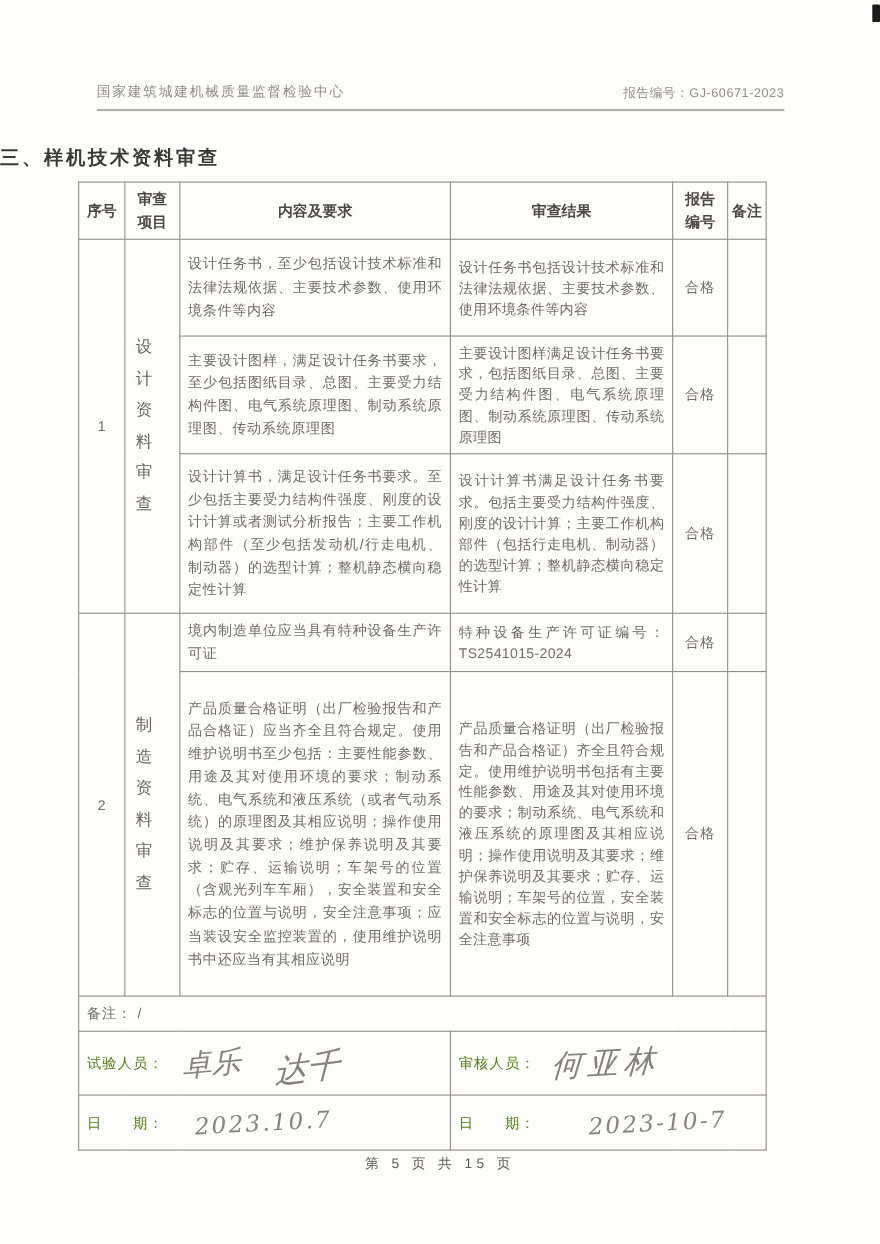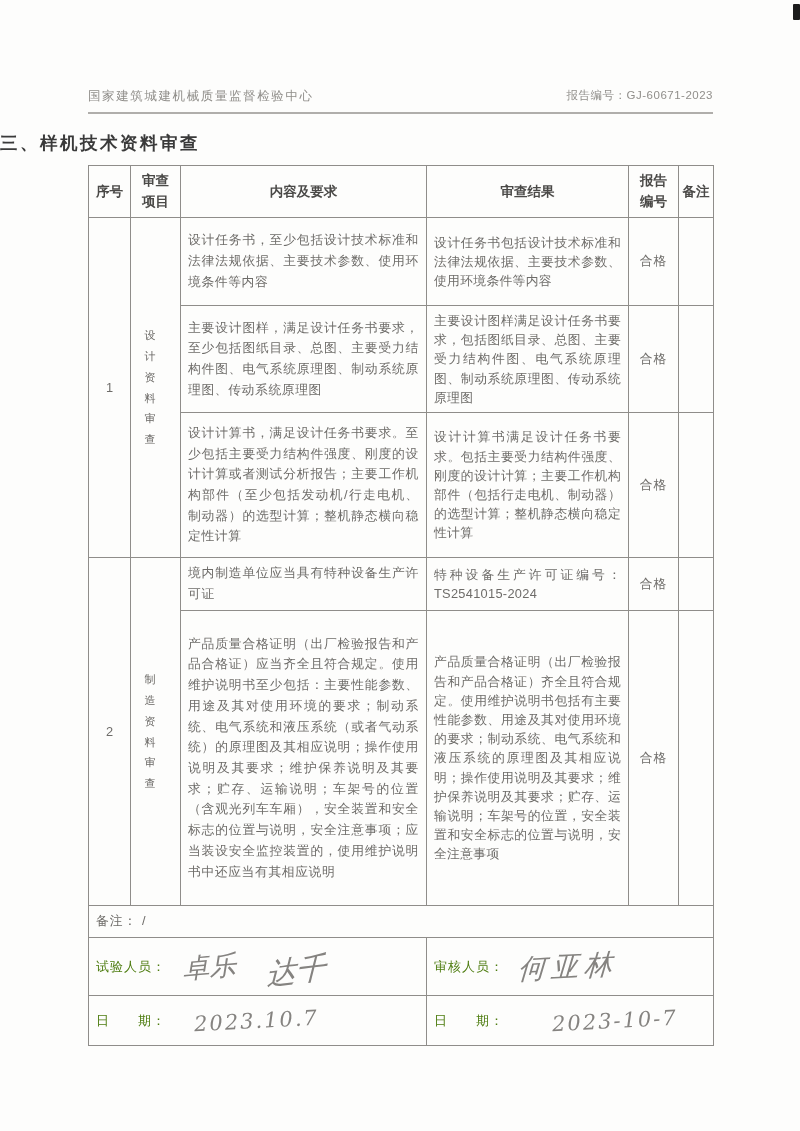--- a/index.html
+++ b/index.html
@@ -1,40 +1,40 @@
 <!DOCTYPE html>
 <html><head>
 <meta charset="utf-8">
 <style>
   html,body{margin:0;padding:0;background:#ffffff;}
   body{font-family:"Liberation Sans","DejaVu Sans",sans-serif;}
   .sheet{position:relative;width:800px;height:1131px;background:#fdfdfc;overflow:hidden;}
   .scan-mark{position:absolute;top:4px;right:0;width:7px;height:16px;background:#1c1c1c;border-radius:1px;}
 
   
-  .doc-header{position:absolute;top:88px;left:88px;width:625px;display:flex;
-    justify-content:space-between;padding-bottom:7px;
+  .doc-header{position:absolute;top:75px;left:88px;width:625px;display:flex;
+    justify-content:space-between;align-items:flex-end;padding-bottom:7px;
     border-bottom:2px solid #b0aeab;}
   .org-name{font-size:12.5px;color:#8f8d89;letter-spacing:1.6px;}
   .report-no{font-size:11.5px;color:#908e8a;letter-spacing:.5px;}
 
   .page-title{position:absolute;top:131px;left:0;width:100%;text-align:left;
     font-size:17.5px;font-weight:bold;color:#3a3a3a;letter-spacing:2.5px;}
 
   
-  table.review{position:absolute;top:165px;left:88px;width:625px;border-collapse:collapse;
+  table.review{position:absolute;top:165px;left:71px;width:625px;border-collapse:collapse;
     table-layout:fixed;border:1.5px solid #82807d;}
   table.review th,table.review td{border:1px solid #8f8d8a;overflow:hidden;
     color:#6e6c69;font-size:12.8px;vertical-align:middle;padding:3px 7px;}
   table.review th{font-size:13.5px;font-weight:bold;color:#4a4947;padding:4px 2px;text-align:center;}
   .two-line{display:inline-block;width:2em;line-height:1.55;text-align:center;}
   td.serial{ text-align:center;color:#7a7875;font-size:13px;}
   td.category{text-align:center;}
   td.category .cat-text{display:inline-block;width:2em;line-height:1.9;color:#686663;
-    font-size:11px;letter-spacing:1px;text-align:left;}
+    font-size:15px;letter-spacing:1px;text-align:left;}
   td.content{text-align:justify;line-height:1.62;letter-spacing:.6px;color:#6e6c69;}
   td.result{text-align:justify;line-height:1.5;letter-spacing:.3px;color:#747270;}
   td.conclusion{text-align:center;color:#6e6c69;letter-spacing:1px;}
   tr.h-hdr{height:52px;} tr.h-a{height:88px;} tr.h-b{height:107px;padding-left:14px;} tr.h-c{height:145px;}
   tr.h-d{height:53px;} tr.h-e{height:295px;} tr.h-remark{height:32px;}
   tr.h-sig{height:55px;} tr.h-date{height:50px;}
 
   td.remarkline{font-size:13px;color:#67655f;padding-left:11px;letter-spacing:1px;}
   td.sigcell,td.datecell{padding-left:11px;}
   .sig-row{display:flex;align-items:center;}
@@ -148,13 +148,14 @@
       <td class="datecell" colspan="3">
         <div class="sig-row">
           <span class="field-label">日　　期：</span>
           <span class="handwriting date-hand right">2023-10-7</span>
         </div>
       </td>
     </tr>
   </tbody>
     </table>
 
+  <div class="page-footer">第 5 页 共 15 页</div>
 </div>
 
 </body></html>

